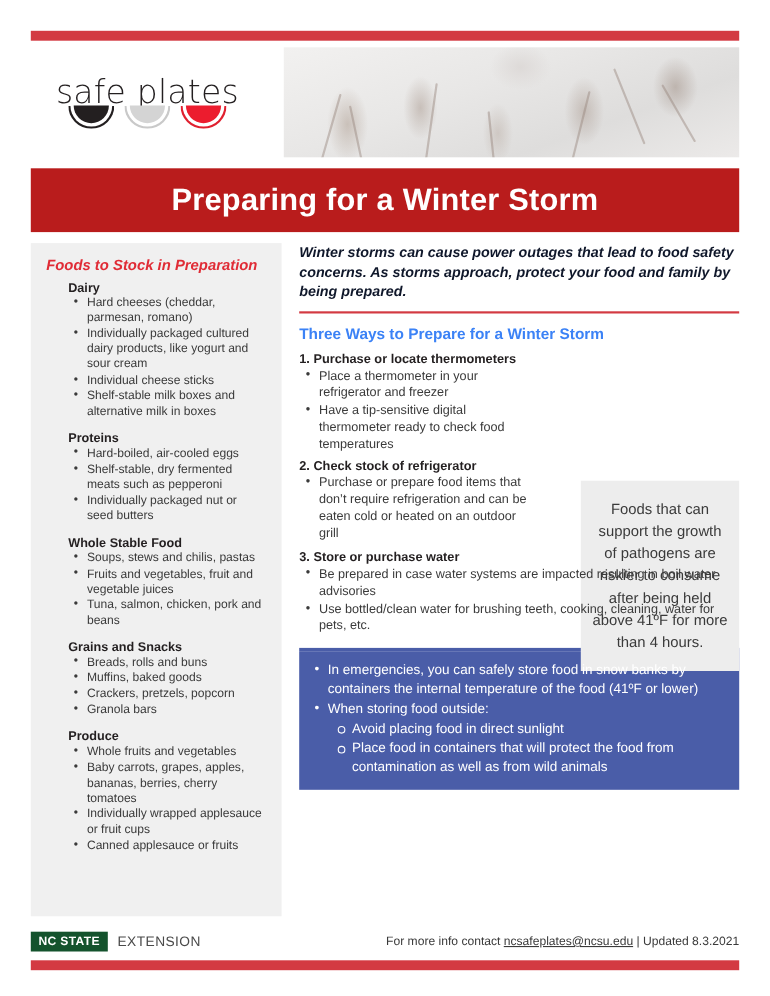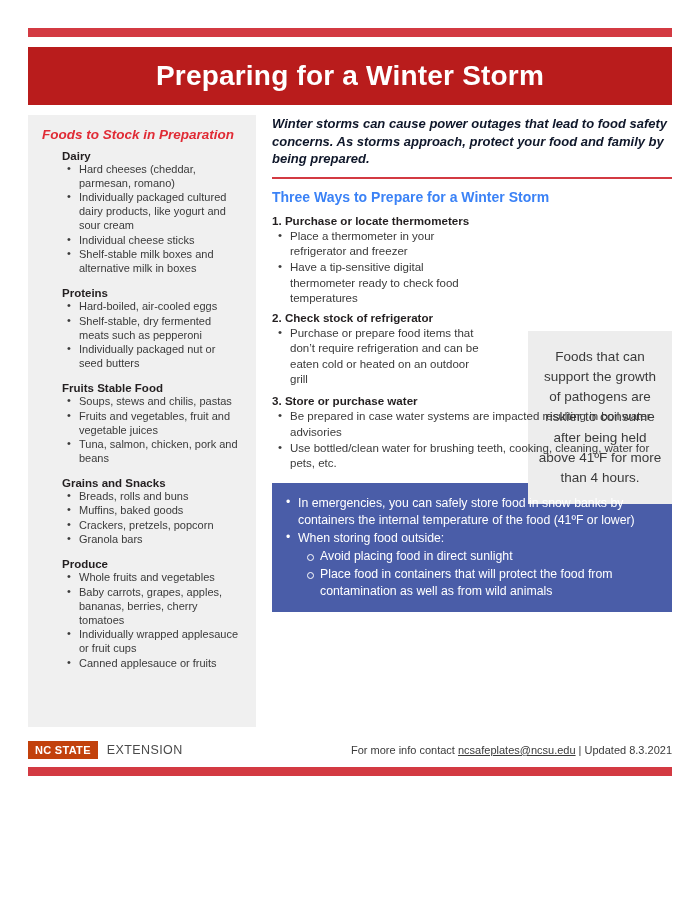--- a/index.html
+++ b/index.html
@@ -100,35 +100,60 @@
     font-size: 12.3px; line-height: 1.38; padding-left: 22px; position: relative; margin-bottom: 1px;
   }
   .sub-list li:before {
     content: ""; position: absolute; left: 9px; top: 6px;
     width: 5px; height: 5px; border: 1.2px solid #fff; border-radius: 50%;
   }
 
   
   .footer { display: flex; align-items: center; margin-top: 13px; height: 20px; }
   .nc-badge {
-    background: #c2410c; color: #fff; font-size: 11px; font-weight: bold;
+    background: #14532d; color: #fff; font-size: 11px; font-weight: bold;
     padding: 3px 7px; letter-spacing: .3px; font-family: "Liberation Sans", sans-serif;
   }
   .ext-word { font-size: 12.5px; color: #4a4a4a; margin-left: 9px; letter-spacing: .4px; }
   .footer-right { margin-left: auto; font-size: 11px; color: #3a3a3a; }
   .footer-right a { color: #3a3a3a; text-decoration: underline; }
   .rule-bottom { height: 9px; background: #d33a42; margin-top: 7px; }
 </style>
 </head>
 <body>
 
 <div class="page">
 
   <div class="rule-top"></div>
 
+  <div class="header">
+    <div class="logo-wrap">
+      <div class="logo-word">safe plates</div>
+      <div class="bowls">
+        <span class="bowl k">
+            <i></i>
+          </span>
+        <span class="bowl g">
+            <i></i>
+          </span>
+        <span class="bowl r">
+            <i></i>
+          </span>
+      </div>
+    </div>
+    <div class="photo">
+      <span class="twig" style="left:8%;bottom:-4%;width:2px;height:64%;transform:rotate(16deg);"></span>
+      <span class="twig" style="left:17%;bottom:-4%;width:2px;height:52%;transform:rotate(-12deg);"></span>
+      <span class="twig" style="left:31%;bottom:-4%;width:2px;height:72%;transform:rotate(8deg);"></span>
+      <span class="twig" style="left:46%;bottom:-4%;width:2px;height:46%;transform:rotate(-6deg);"></span>
+      <span class="twig" style="left:63%;bottom:-4%;width:2px;height:66%;transform:rotate(14deg);"></span>
+      <span class="twig" style="left:79%;bottom:12%;width:2px;height:74%;transform:rotate(-22deg);"></span>
+      <span class="twig" style="left:90%;bottom:14%;width:2px;height:60%;transform:rotate(-30deg);"></span>
+    </div>
+  </div>
 
   <div class="title-banner">
     <h1>Preparing for a Winter Storm</h1>
   </div>
 
   <div class="body">
 
     <aside class="sidebar">
       <div class="sb-title">Foods to Stock in Preparation</div>
 
@@ -145,21 +170,21 @@
       <div class="sb-group">
         <h3>Proteins</h3>
         <ul>
           <li>Hard-boiled, air-cooled eggs</li>
           <li>Shelf-stable, dry fermented meats such as pepperoni</li>
           <li>Individually packaged nut or seed butters</li>
         </ul>
       </div>
 
       <div class="sb-group">
-        <h3>Fruits Stable Food</h3>
+        <h3>Whole Stable Food</h3>
         <ul>
           <li>Soups, stews and chilis, pastas</li>
           <li>Fruits and vegetables, fruit and vegetable juices</li>
           <li>Tuna, salmon, chicken, pork and beans</li>
         </ul>
       </div>
 
       <div class="sb-group">
         <h3>Grains and Snacks</h3>
         <ul>

